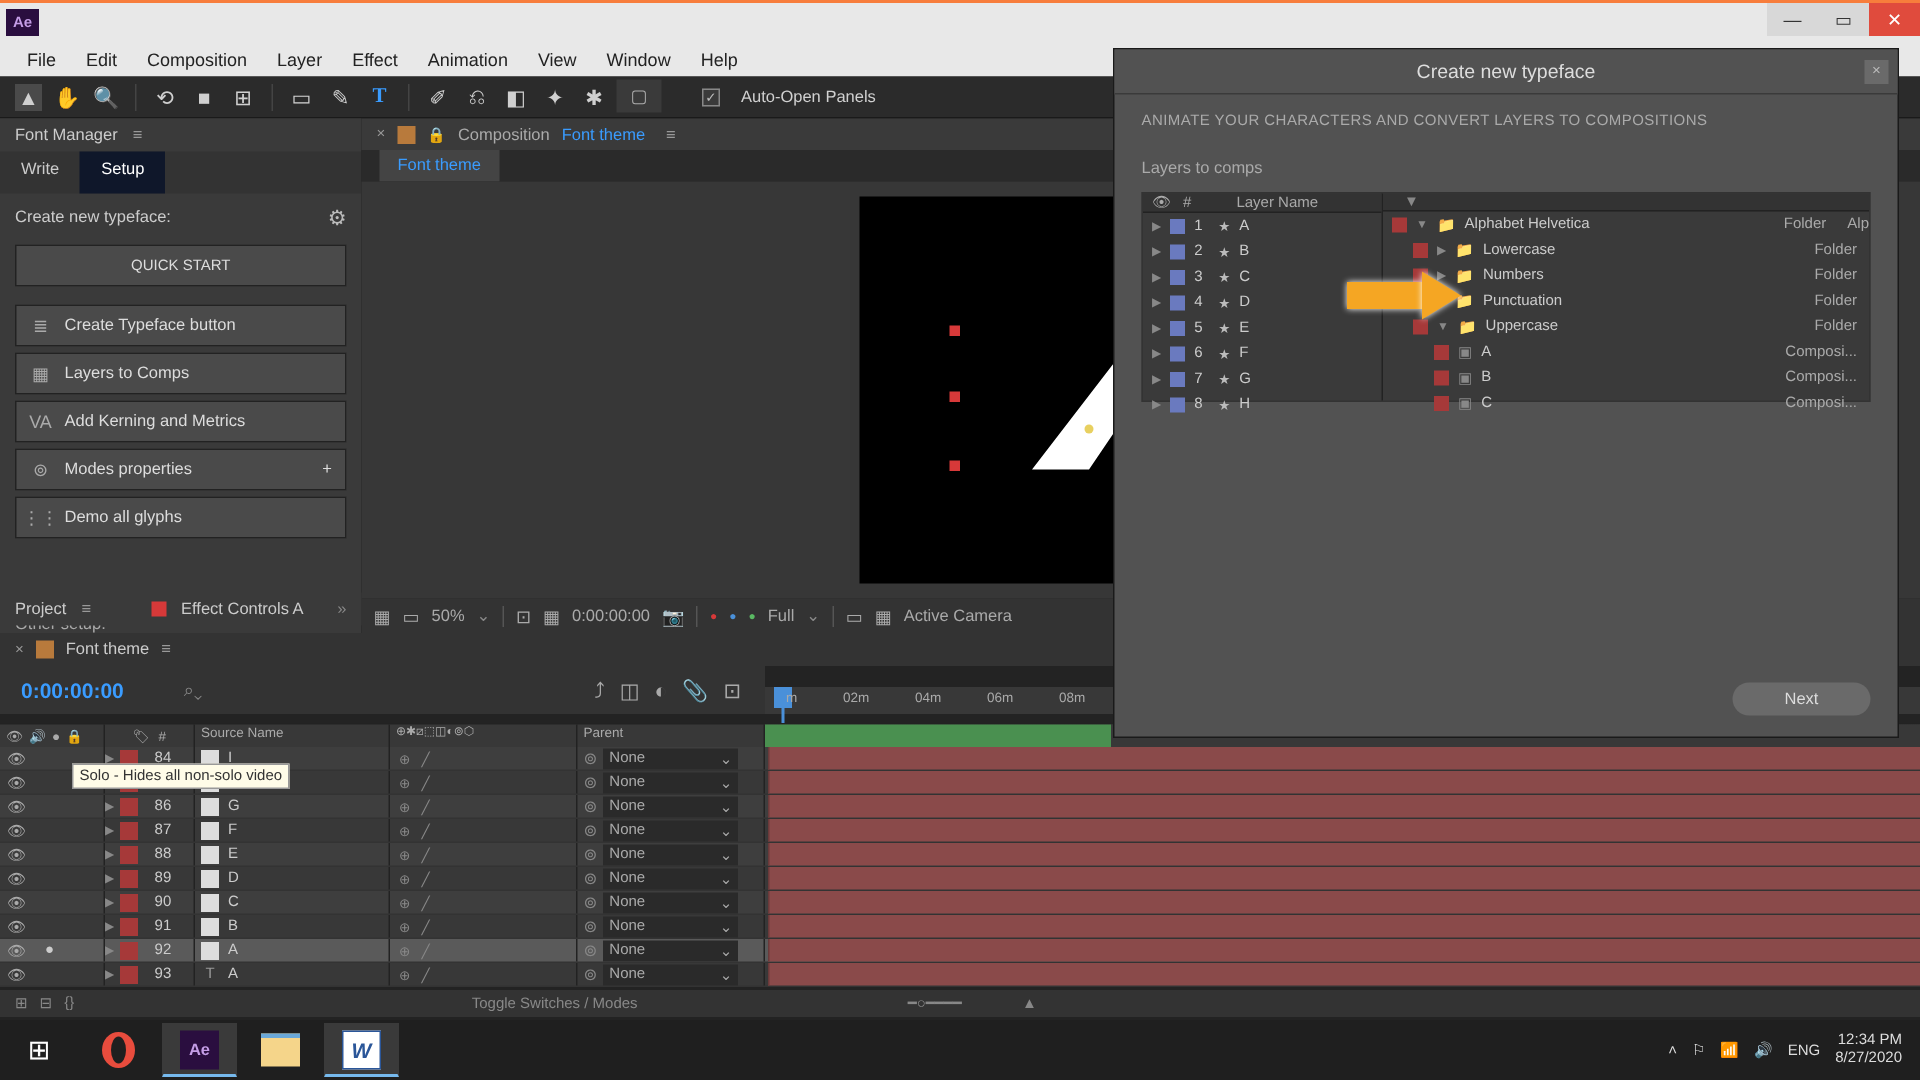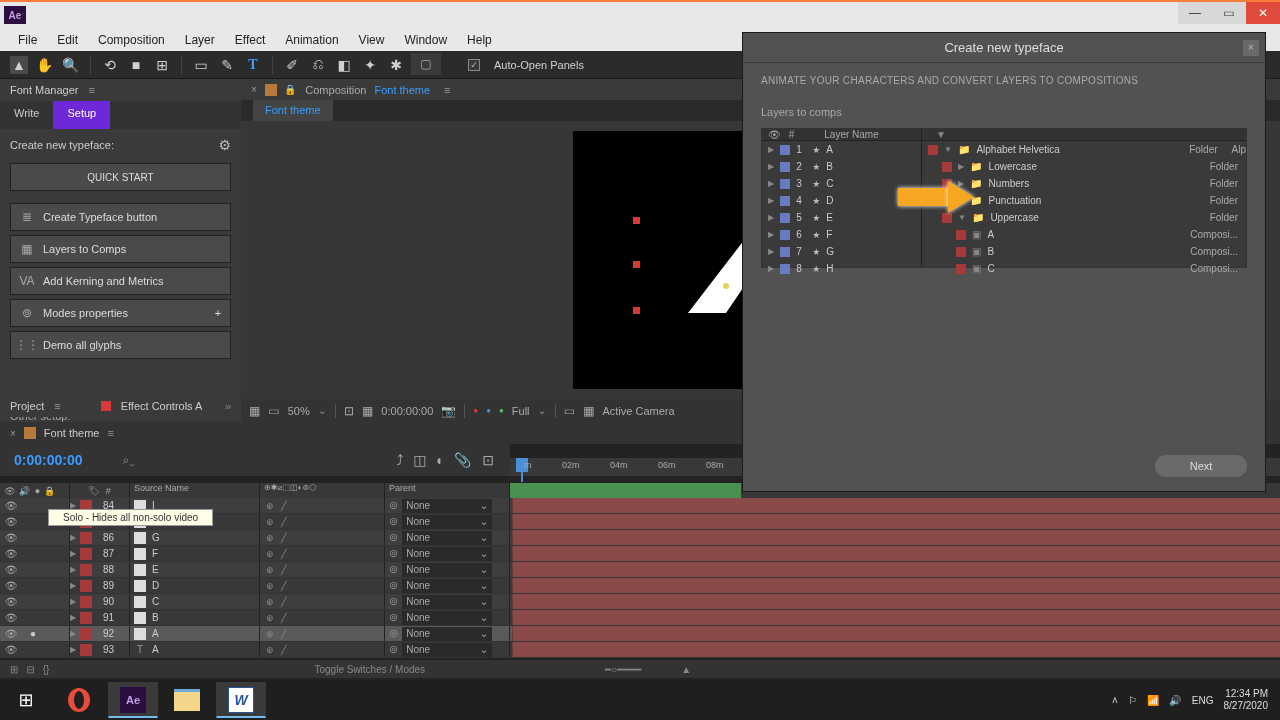--- a/index.html
+++ b/index.html
@@ -27,21 +27,21 @@
 .toolbar .checkbox { width: 12px; height: 12px; border: 1px solid #888; background: #3a3a3a; display: inline-flex; align-items: center; justify-content: center; color: #bbb; font-size: 9px; }
 .toolbar .workspace { color: #aaa; font-size: 11px; margin-left: auto; margin-right: 40px; }
 
 
 .main { display: flex; height: 343px; }
 .left-panel { width: 241px; background: #3a3a3a; display: flex; flex-direction: column; }
 .panel-hdr { height: 22px; background: #3a3a3a; display: flex; align-items: center; padding-left: 10px; color: #ccc; font-size: 11px; }
 .panel-hdr .menu-icon { margin-left: 10px; color: #999; }
 .tabs-row { height: 28px; background: #333; display: flex; align-items: stretch; }
 .tab { padding: 6px 14px; font-size: 11px; color: #ccc; }
-.tab.active { background: #6d28d9; color: #fff; }
+.tab.active { background: #0f172a; color: #fff; }
 .left-body { padding: 8px 10px; flex: 1; }
 .left-row { display: flex; align-items: center; color: #ccc; font-size: 11px; margin-bottom: 10px; }
 .left-row .sliders-icon { margin-left: auto; font-size: 14px; color: #bbb; }
 .qs-btn { width: 100%; height: 28px; background: #4a4a4a; border: 1px solid #222; color: #ddd; font-size: 10px; display: flex; align-items: center; justify-content: center; margin-bottom: 12px; }
 .action-btn { height: 28px; background: #4a4a4a; border: 1px solid #222; color: #ddd; font-size: 11px; display: flex; align-items: center; margin-bottom: 4px; }
 .action-btn .pre-icon { width: 32px; display: flex; justify-content: center; font-size: 12px; color: #aaa; }
 .action-btn .plus { margin-left: auto; width: 24px; text-align: center; }
 .other-setup { color: #aaa; font-size: 11px; padding: 8px 10px 0; }
 
 .center-panel { flex: 1; background: #232323; display: flex; flex-direction: column; }
@@ -99,21 +99,21 @@
 .dot-icon { width: 10px; text-align: center; }
 .expand-tri { color: #888; font-size: 8px; }
 .row-num { width: 22px; text-align: right; padding-right: 4px; }
 .red-box { width: 12px; height: 12px; background: #a63939; margin: 0 4px; }
 .white-box { width: 12px; height: 12px; background: #ddd; margin-right: 6px; }
 .t-icon { width: 12px; height: 12px; color: #999; font-size: 10px; text-align: center; margin-right: 6px; }
 .parent-sel { width: 90px; height: 14px; background: #2a2a2a; color: #aaa; font-size: 10px; padding-left: 4px; display: flex; align-items: center; justify-content: space-between; padding-right: 4px; }
 .track-bar { flex: 1; height: 100%; background: #8a4a4a; border-left: 1px solid #6a3a3a; margin-left: 2px; }
 .spiral { color: #888; font-size: 11px; margin-right: 4px; }
 
-.tooltip { position: absolute; left: 48px; top: 509px; background: #fffce8; border: 1px solid #999; padding: 2px 14px; font-size: 10px; color: #333; z-index: 50; }
+.tooltip { position: absolute; left: 48px; top: 509px; background: #fffce8; border: 1px solid #999; padding: 2px 4px; font-size: 10px; color: #333; z-index: 50; }
 
 .tl-footer { height: 18px; background: #333; display: flex; align-items: center; color: #888; font-size: 10px; }
 .tl-footer .toggle-label { margin-left: 265px; }
 
 
 .dialog { position: absolute; left: 742px; top: 32px; width: 524px; height: 460px; background: #525252; border: 1px solid #1a1a1a; z-index: 100; }
 .dialog-hdr { height: 30px; background: #525252; display: flex; align-items: center; justify-content: center; color: #ddd; font-size: 13px; border-bottom: 1px solid #3a3a3a; position: relative; }
 .dialog-close { position: absolute; right: 6px; width: 16px; height: 16px; background: #6a6a6a; color: #bbb; font-size: 10px; display: flex; align-items: center; justify-content: center; }
 .dialog-body { padding: 12px 18px; color: #aaa; font-size: 11px; }
 .dialog-caps { font-size: 10px; letter-spacing: 0.3px; }

